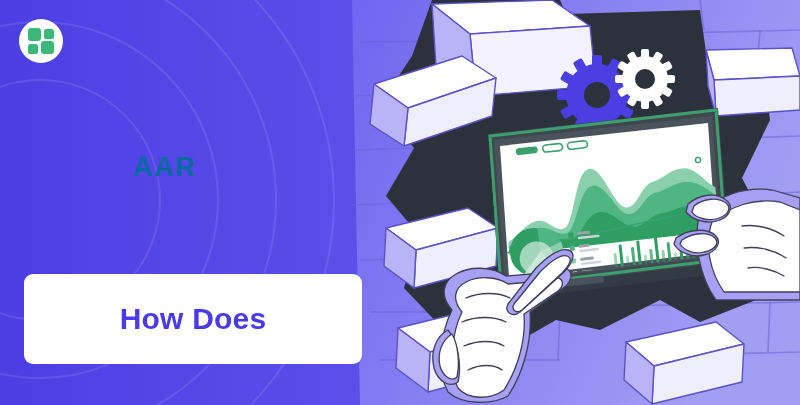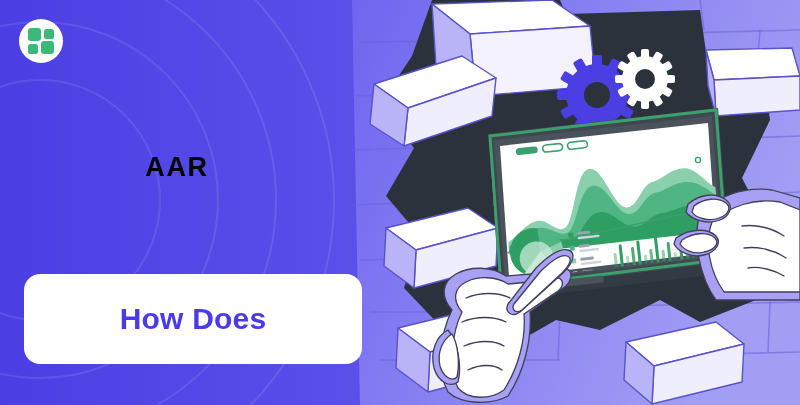--- a/index.html
+++ b/index.html
@@ -3,25 +3,25 @@
 <meta charset="utf-8">
 <style>
   html,body{margin:0;padding:0;background:#fff;}
   body{font-family:"Liberation Sans",sans-serif;}
   #stage{position:relative;width:800px;height:405px;overflow:hidden;}
   #stage svg.layer{position:absolute;left:0;top:0;width:800px;height:405px;display:block;}
 
   .brand-logo{position:absolute;left:18px;top:18px;width:46px;height:46px;}
   .eyebrow{
     position:absolute;left:0;top:152px;width:330px;text-align:center;
-    color:#000000;font-size:27px;font-weight:bold;letter-spacing:1.6px;margin-left:12px;
+    color:#0369a1;font-size:27px;font-weight:bold;letter-spacing:1.6px;
   }
   .headline-card{
     position:absolute;left:24px;top:274px;width:338px;height:90px;
-    background:#ffffff;border-radius:16px;
+    background:#ffffff;border-radius:9px;
     display:flex;align-items:center;justify-content:center;
   }
   .headline{
     color:#4a3bea;font-size:30px;font-weight:bold;line-height:1.12;
     text-align:center;letter-spacing:.2px;
   }
 </style>
 </head>
 <body>
 

